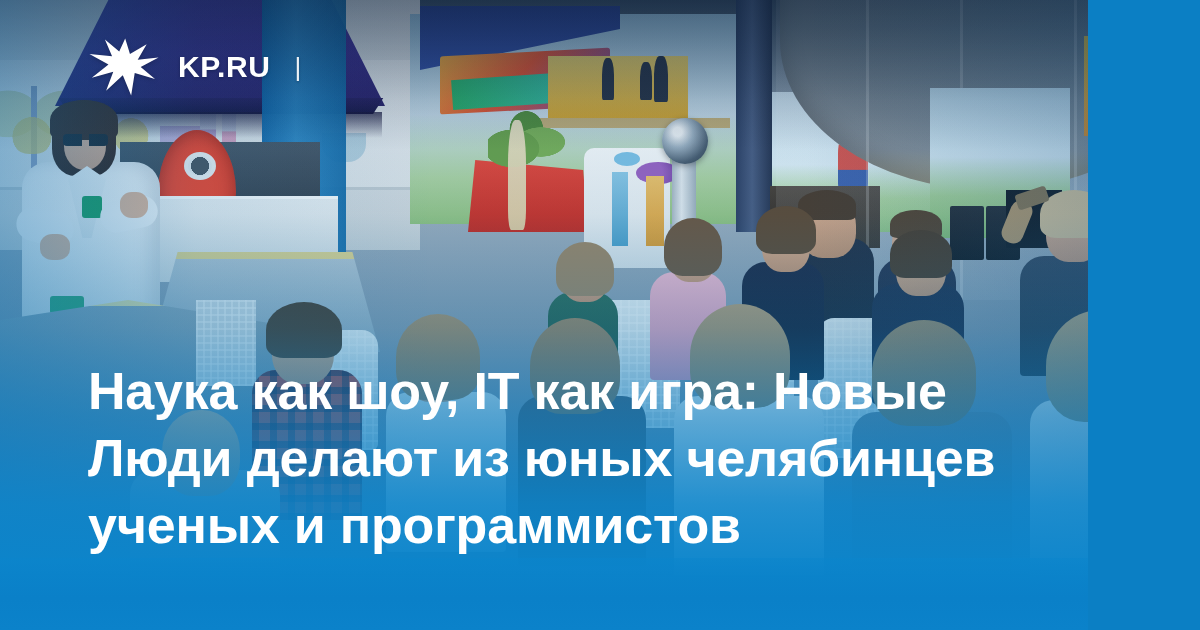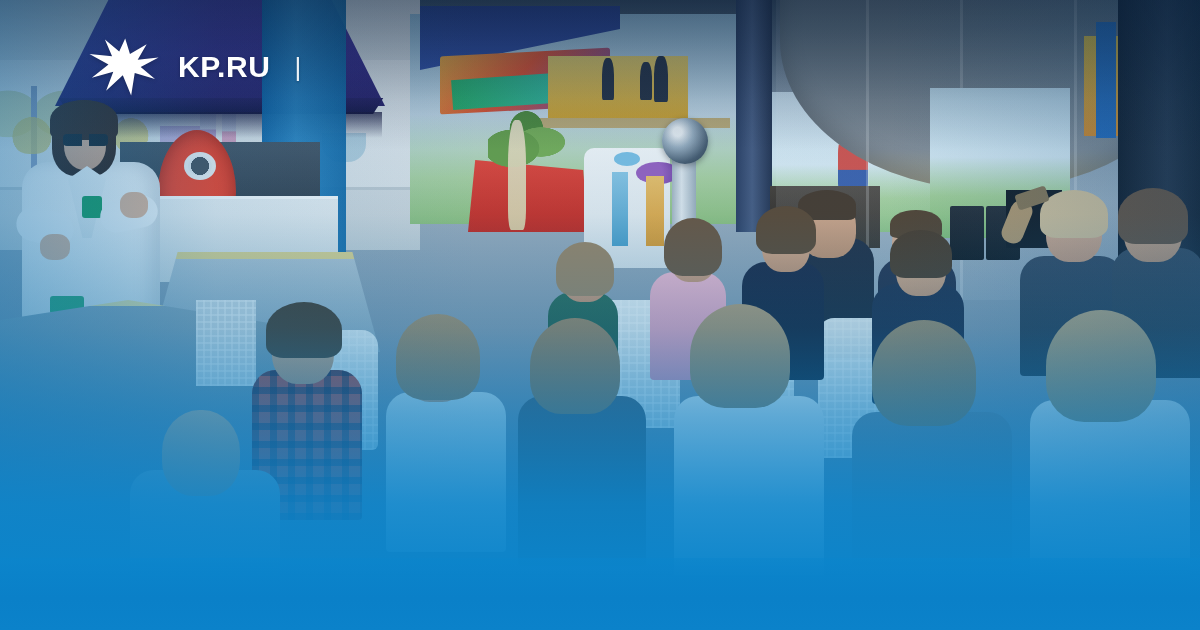--- a/index.html
+++ b/index.html
@@ -6,21 +6,21 @@
 
   html, body {
     width:1200px; height:630px;
     background:#0b7fc4;
     font-family:"Liberation Sans", sans-serif;
     overflow:hidden;
   }
 
   #card {
     position:relative;
-    width:1200px; height:630px;
+    width:1088px; height:630px;
     overflow:hidden;
     background:#1d3f5c;
   }
 
   
   .photo { position:absolute; inset:0; overflow:hidden; }
 
   
   .room-base {
     position:absolute; inset:0;
@@ -569,14 +569,19 @@
   <div class="header">
     <span class="bird">
       <svg viewBox="0 0 120 104" xmlns="http://www.w3.org/2000/svg" aria-hidden="true">
         <path fill="#ffffff" d="M62 4 L70 30 L98 14 L83 40 L118 36 L88 52 L112 72 L78 62 L72 100 L58 66 L30 92 L42 60 L6 70 L34 48 L2 30 L40 34 L28 6 L52 26 Z"></path>
       </svg>
     </span>
     <span class="brand">KP.RU</span>
     <span class="sep">|</span>
   </div>
 
+  <div class="headline">
+    <span class="ln">Наука как шоу, IT как игра: Новые</span>
+    <span class="ln">Люди делают из юных челябинцев</span>
+    <span class="ln">ученых и программистов</span>
+  </div>
 
 </div>
 
 </body></html>

